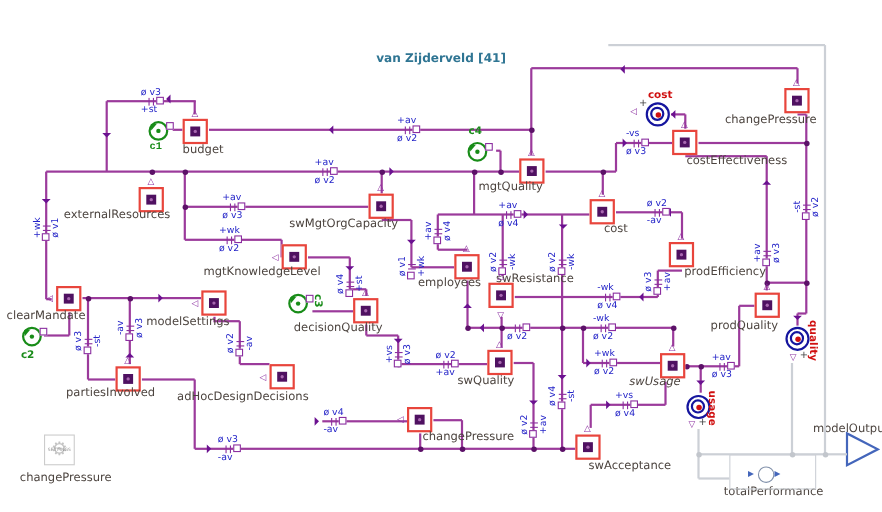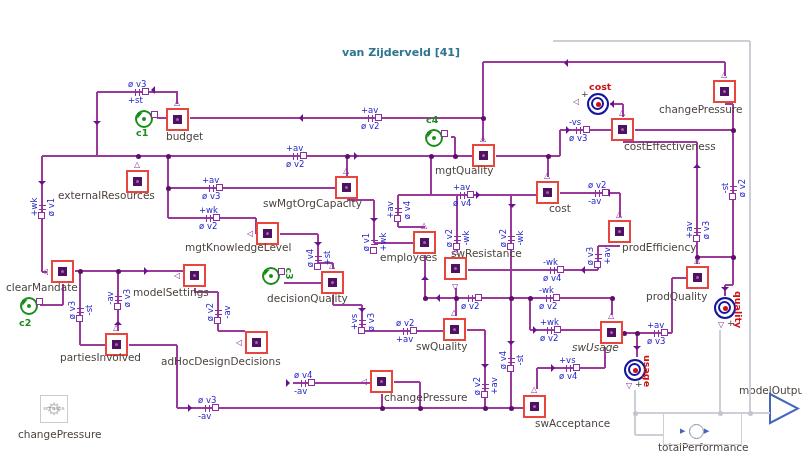--- a/index.html
+++ b/index.html
@@ -337,21 +337,21 @@
     <div class="tri" style="left: 531px; top: 386px;">△</div>
     <div class="tri" style="left: 452px; top: 283px;">▽</div>
     <div class="tri" style="left: 573px; top: 98px;">◁</div>
     <div class="tri" style="left: 718px; top: 321px;">▽</div>
     <div class="tri" style="left: 626px; top: 382px;">▽</div>
     <div class="plus" style="left: 581px; top: 89px;">+</div>
     <div class="plus" style="left: 727px; top: 318px;">+</div>
     <div class="plus" style="left: 635px; top: 379px;">+</div>
     <div class="ctrl" style="left: 135px; top: 110px;"></div>
     <div class="port" style="left: 151px; top: 111px;"></div>
-    <div class="clab" style="left: 136px; top: 127px;">c1</div>
+    <div class="clab" style="left: 136px; top: 127px; font-family: Liberation Mono, monospace;">c1</div>
     <div class="ctrl" style="left: 20px; top: 297px;"></div>
     <div class="port" style="left: 36px; top: 298px;"></div>
     <div class="clab" style="left: 19px; top: 317px;">c2</div>
     <div class="ctrl" style="left: 262px; top: 267px;"></div>
     <div class="port" style="left: 278px; top: 268px;"></div>
     <div class="clab" style="left: 283px; top: 268px; transform: rotate(90deg);">c3</div>
     <div class="ctrl" style="left: 425px; top: 129px;"></div>
     <div class="port" style="left: 441px; top: 130px;"></div>
     <div class="clab" style="left: 426px; top: 114px;">c4</div>
     <div class="target" style="left: 587px; top: 93px;"></div>

